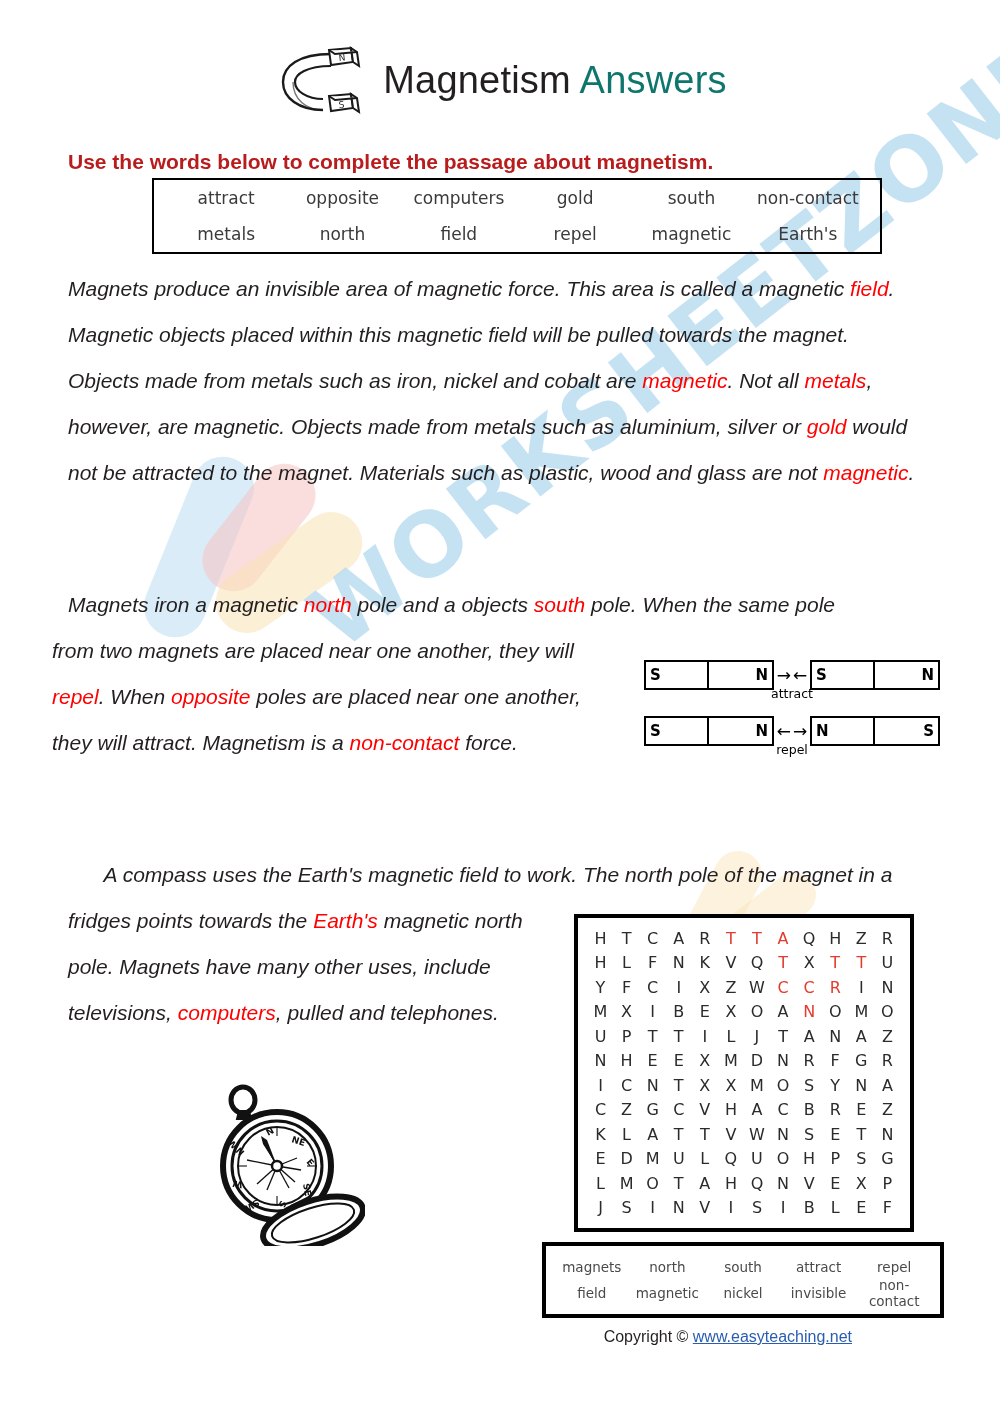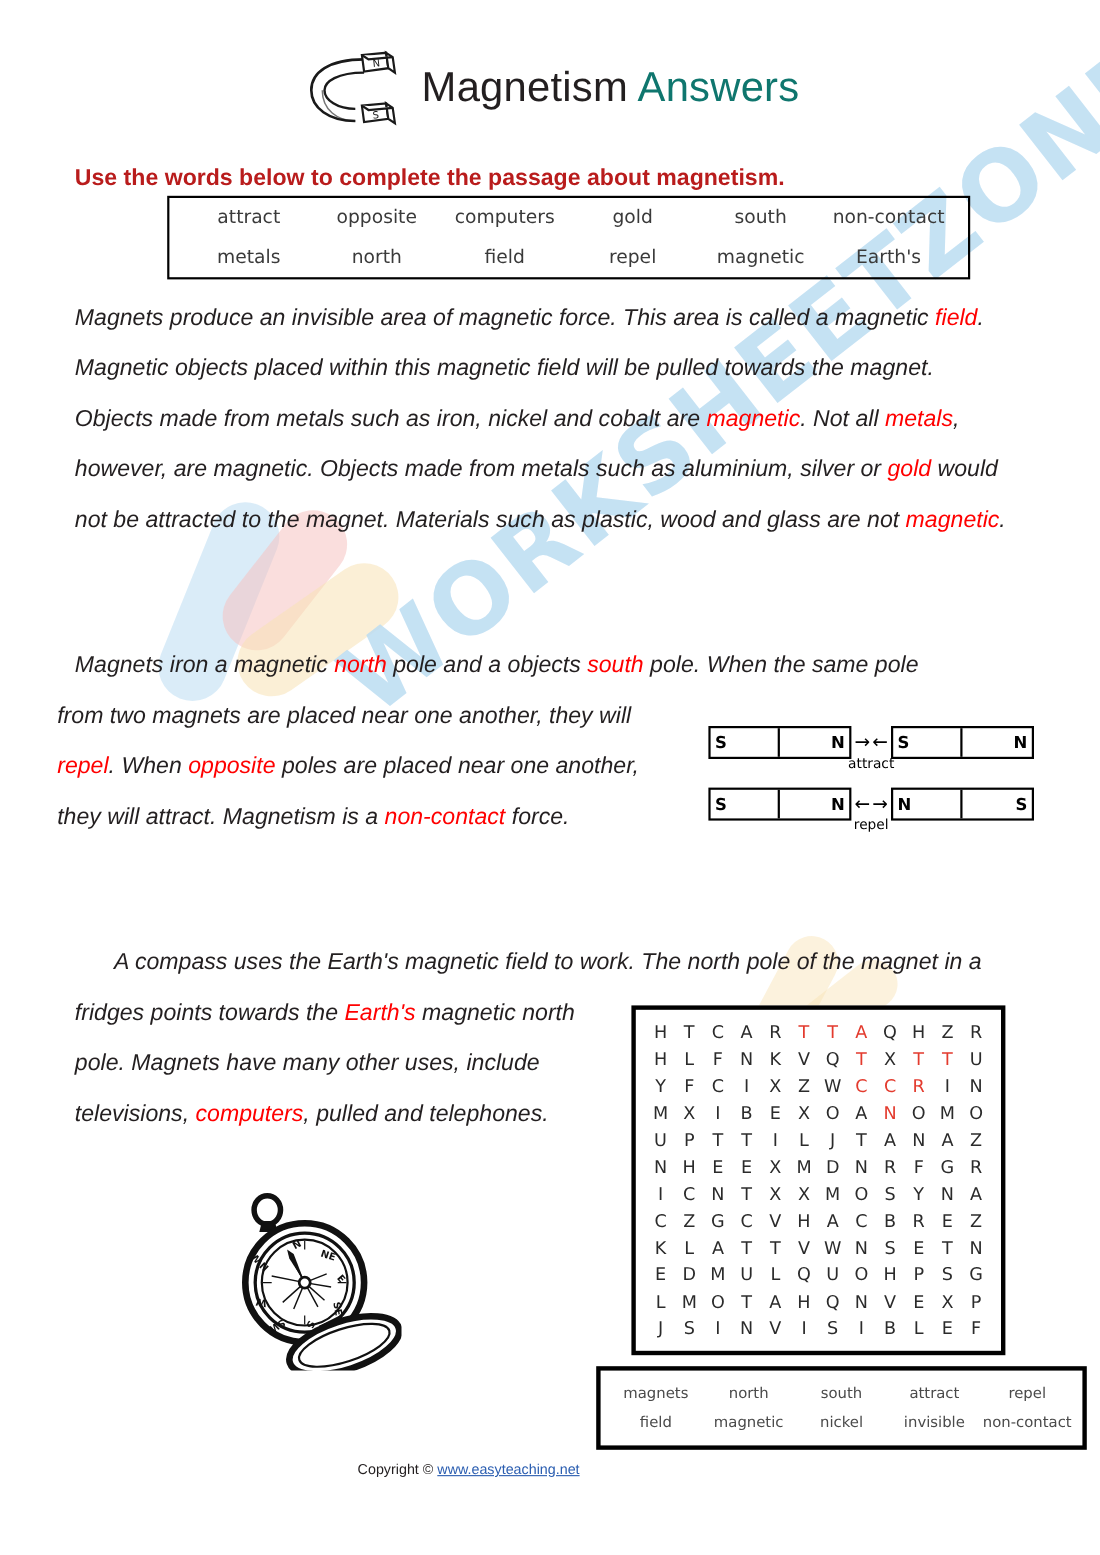--- a/index.html
+++ b/index.html
@@ -204,21 +204,21 @@
     width: 25px;
     text-align: center;
   }
   .ws-cell.found { color: #e33b2e; }
   #ws-words {
     margin-top: 10px;
     border: 4px solid #000;
     background: #fff;
     padding: 8px 8px;
     box-sizing: border-box;
-    width: 446px;
+    width: 402px;
     margin-left: -32px;
   }
   .wsw-row {
     display: flex;
     justify-content: space-around;
     align-items: center;
     height: 26px;
   }
   .wsw-word {
     font-family: "DejaVu Sans", sans-serif;
@@ -226,22 +226,22 @@
     color: #4a4a4a;
     text-align: center;
     flex: 1;
   }
 
   
   #footer {
     position: absolute;
     left: 0; top: 1328px;
     width: 852px;
-    text-align: center;
-    font-size: 13px;
+    text-align: right;
+    font-size: 16px;
     color: #231f20;
     z-index: 3;
   }
   #footer-link {
     color: #2a5db0;
     text-decoration: underline;
   }
 </style>
 </head>
 <body>

